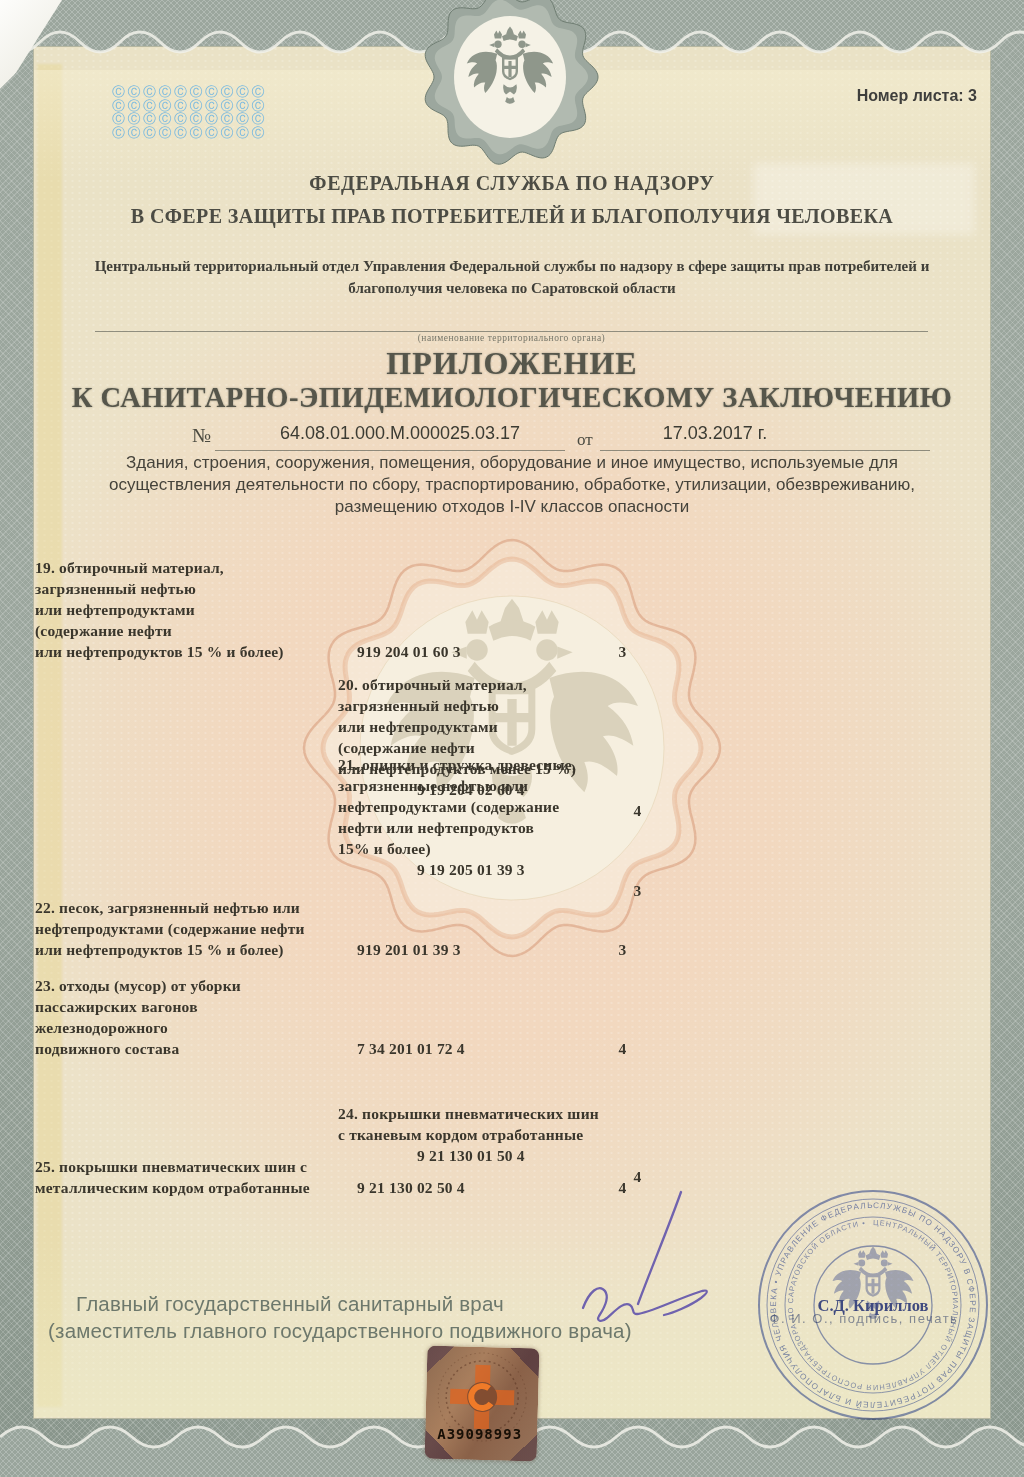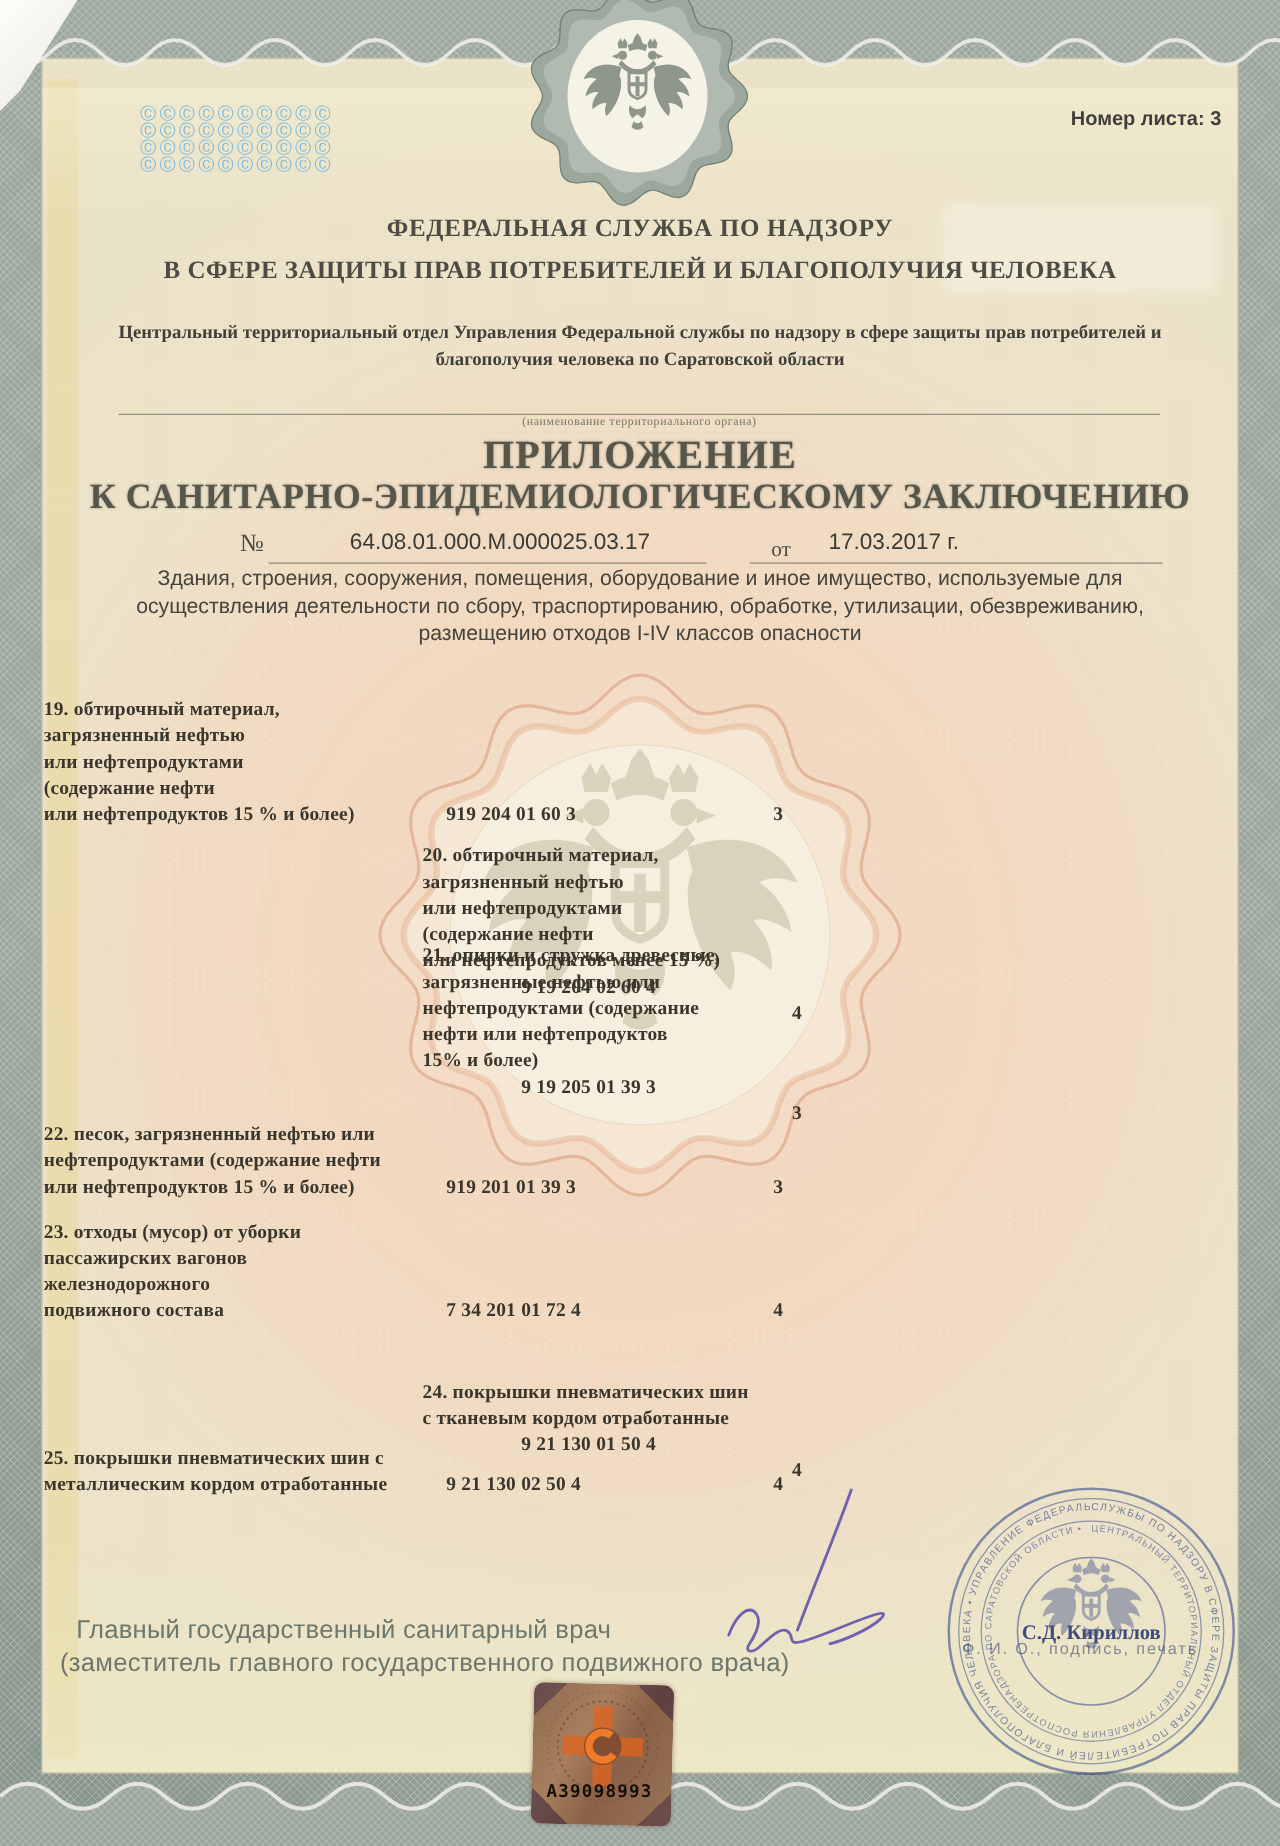--- a/index.html
+++ b/index.html
@@ -46,40 +46,40 @@
   .rule{left:95px;width:833px;top:331px;border-top:1.5px solid rgba(120,120,108,.8);height:0;}
   .rule-cap{left:95px;width:833px;top:333px;text-align:center;font-size:9.5px;color:#77776a;
         letter-spacing:.5px;}
   .title1{left:92px;width:840px;top:345px;text-align:center;font-weight:bold;font-size:32px;
         letter-spacing:1px;color:#56564b;text-shadow:0 0 2px rgba(88,88,76,.55);}
   .title2{left:42px;width:940px;top:382px;text-align:center;font-weight:bold;font-size:28.5px;
         letter-spacing:.5px;color:#56564b;text-shadow:0 0 2px rgba(88,88,76,.55);}
   .no-sign{left:192px;top:424px;font-size:20px;color:#4a4a40;}
   .no-val{left:235px;width:330px;top:423px;text-align:center;
         font-family:"Liberation Sans","DejaVu Sans",sans-serif;font-size:18px;color:#3b3b33;}
-  .ot{left:577px;top:430px;font-size:17px;color:#4a4a40;margin-left:40px;}
+  .ot{left:577px;top:430px;font-size:17px;color:#4a4a40;}
   .date-val{left:610px;width:210px;top:423px;text-align:center;
         font-family:"Liberation Sans","DejaVu Sans",sans-serif;font-size:18px;color:#3b3b33;}
   .uline1{left:215px;width:350px;top:450px;border-top:1px solid rgba(110,110,98,.75);height:0;}
   .uline2{left:600px;width:330px;top:450px;border-top:1px solid rgba(110,110,98,.75);height:0;}
   .subject{left:70px;width:884px;top:452px;text-align:center;
         font-family:"Liberation Sans","DejaVu Sans",sans-serif;font-size:17px;line-height:22px;
         color:#45433b;}
   
   .item{position:absolute;left:35px;width:625px;display:flex;align-items:flex-end;z-index:5;
         font-weight:bold;font-size:15.5px;line-height:21px;color:#3a362c;letter-spacing:.2px;}
   .item .nm{width:322px;}
   .item .cd{width:243px;white-space:nowrap;}
   .item .cl{width:45px;text-align:center;}
   .sec-head{left:65px;width:610px;top:1062px;text-align:center;font-weight:bold;font-size:15.5px;
         color:#3a362c;letter-spacing:.2px;}
   
   .sig-label{left:48px;top:1290px;z-index:7;font-family:"Liberation Sans","DejaVu Sans",sans-serif;
         font-size:20.5px;line-height:27px;color:#6d786c;letter-spacing:.2px;}
-  .sig-label .l1{margin-left:13px;}
+  .sig-label .l1{margin-left:28px;}
   
   .stamp-caption{left:750px;top:1311px;width:228px;z-index:5;text-align:center;
         font-family:"Liberation Sans","DejaVu Sans",sans-serif;font-size:13px;
         color:rgba(104,112,132,.8);letter-spacing:1.5px;}
   svg.stamp{left:751px;top:1183px;z-index:6;opacity:.93;mix-blend-mode:multiply;}
   svg.sig{left:545px;top:1182px;z-index:8;}
   
   .holo{position:absolute;left:426px;top:1347px;width:112px;height:113px;z-index:9;
         transform:rotate(1.5deg);border-radius:8px;overflow:hidden;
         background:

